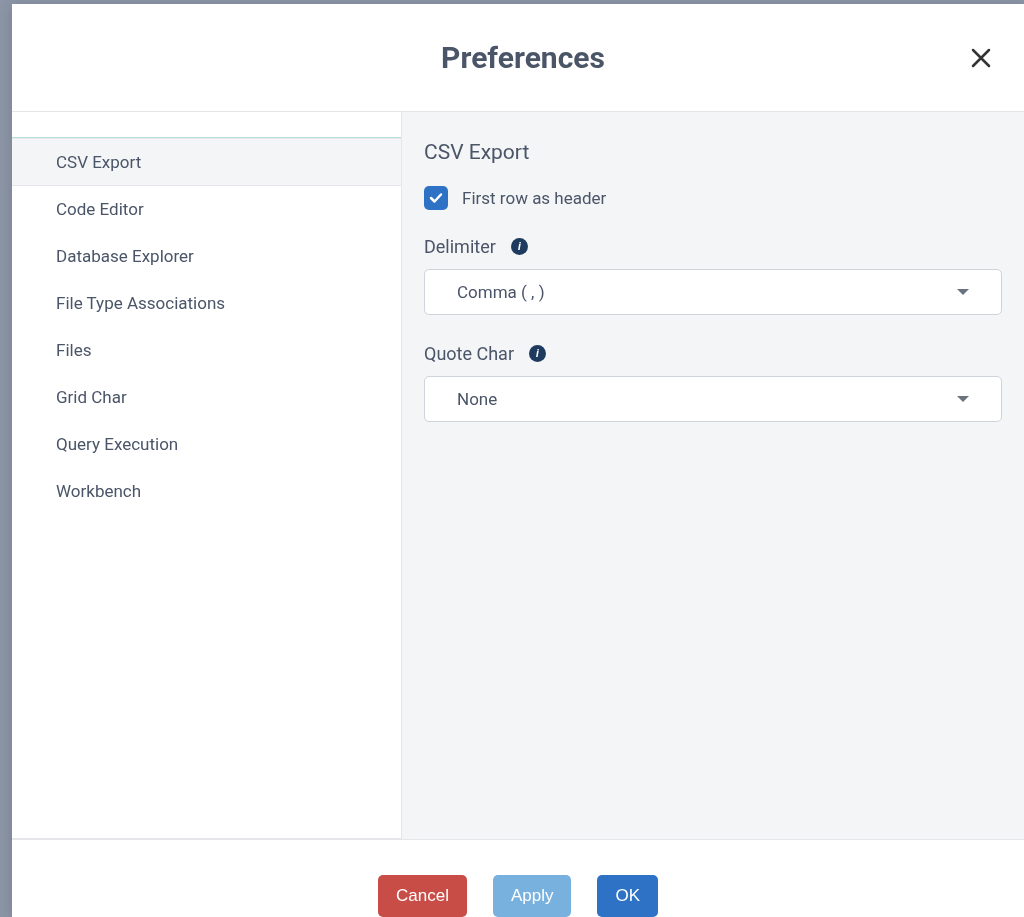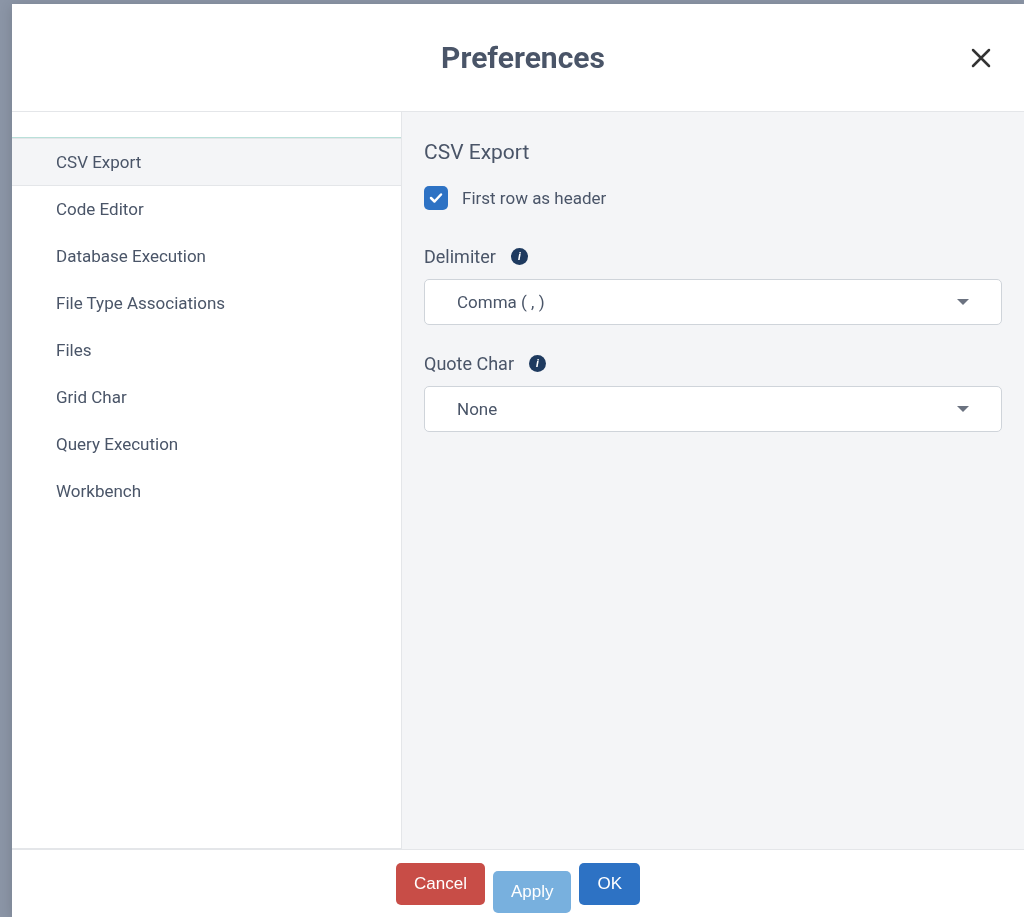--- a/index.html
+++ b/index.html
@@ -94,21 +94,21 @@
     .content-title {
       font-size: 21px;
       color: #4a5568;
       font-weight: 400;
       margin-bottom: 22px;
     }
     .checkbox-row {
       display: flex;
       align-items: center;
       gap: 14px;
-      margin-bottom: 36px;
+      margin-bottom: 26px;
     }
     .checkbox {
       width: 24px;
       height: 24px;
       background: #2d72c4;
       border-radius: 5px;
       display: flex;
       align-items: center;
       justify-content: center;
       cursor: pointer;
@@ -160,25 +160,25 @@
       margin-bottom: 28px;
     }
     .select .caret {
       width: 0;
       height: 0;
       border-left: 6px solid transparent;
       border-right: 6px solid transparent;
       border-top: 6px solid #6b7280;
     }
     .modal-footer {
-      height: 68px;
-      display: flex;
-      align-items: center;
-      justify-content: center;
-      gap: 8px;
+      height: 78px;
+      display: flex;
+      align-items: flex-end;
+      justify-content: center;
+      gap: 26px;
       background: #fff;
       border-top: 1px solid #e4e6e9;
     }
     .btn {
       height: 42px;
       padding: 0 18px;
       border: none;
       border-radius: 5px;
       font-size: 17px;
       cursor: pointer;
@@ -212,21 +212,21 @@
   <div class="modal-body">
     <div class="sidebar">
       <div class="sidebar-blank"></div>
       <div class="sidebar-item active">
         <span>CSV Export</span>
       </div>
       <div class="sidebar-item">
         <span>Code Editor</span>
       </div>
       <div class="sidebar-item">
-        <span>Database Execution</span>
+        <span>Database Explorer</span>
       </div>
       <div class="sidebar-item">
         <span>File Type Associations</span>
       </div>
       <div class="sidebar-item">
         <span>Files</span>
       </div>
       <div class="sidebar-item">
         <span>Grid Char</span>
       </div>

